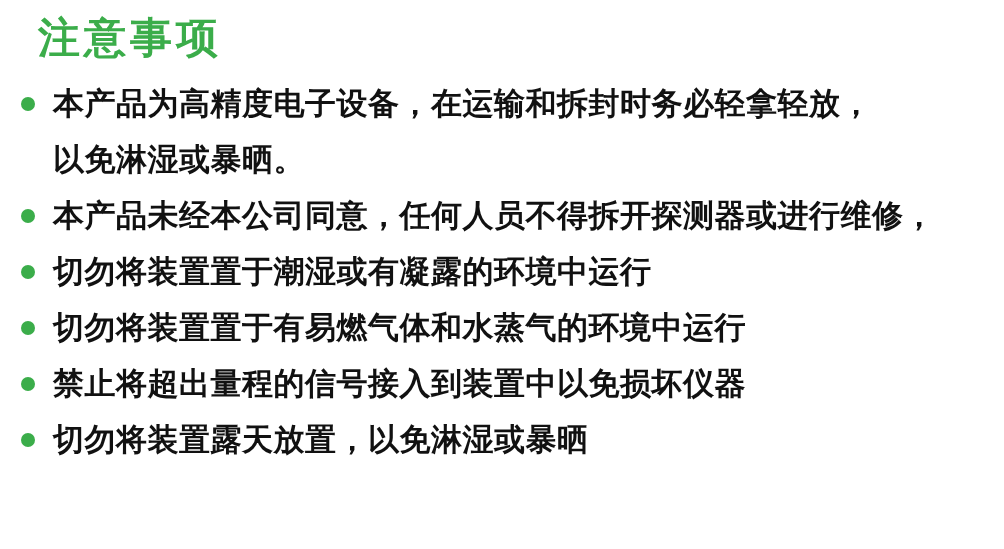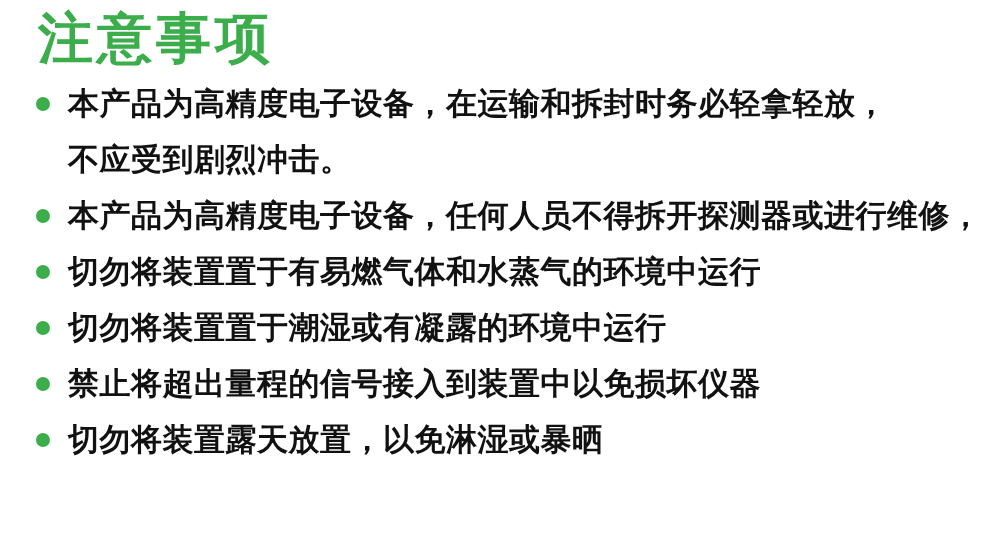--- a/index.html
+++ b/index.html
@@ -16,30 +16,30 @@
     font-family: "Liberation Sans", "DejaVu Sans", sans-serif;
   }
   .page {
     position: relative;
     width: 1004px;
     height: 549px;
     background: var(--bg);
   }
   .page-title {
     margin: 10px 0 0 38px;
-    font-size: 55px;
+    font-size: 42px;
     line-height: 56px;
     font-weight: 700;
     letter-spacing: 4px;
     color: var(--green);
   }
   .notice-list {
     list-style: none;
     margin-top: 10px;
-    padding-left: 36px;
+    padding-left: 21px;
     padding-right: 10px;
   }
   .notice-item {
     display: flex;
     align-items: flex-start;
   }
   .bullet-dot {
     flex: 0 0 14px;
     width: 14px;
     height: 14px;
@@ -63,42 +63,42 @@
 <div class="page">
 
   <h1 class="page-title">注意事项</h1>
 
   <ul class="notice-list">
 
     <li class="notice-item">
       <span class="bullet-dot"></span>
       <div class="item-lines">
         <p class="line">本产品为高精度电子设备，在运输和拆封时务必轻拿轻放，</p>
-        <p class="line">不应受到剧烈冲击。</p>
+        <p class="line">以免淋湿或暴晒。</p>
       </div>
     </li>
 
     <li class="notice-item">
       <span class="bullet-dot"></span>
       <div class="item-lines">
-        <p class="line">本产品为高精度电子设备，任何人员不得拆开探测器或进行维修，</p>
+        <p class="line">本产品未经本公司同意，任何人员不得拆开探测器或进行维修，</p>
+      </div>
+    </li>
+
+    <li class="notice-item">
+      <span class="bullet-dot"></span>
+      <div class="item-lines">
+        <p class="line">切勿将装置置于潮湿或有凝露的环境中运行</p>
       </div>
     </li>
 
     <li class="notice-item">
       <span class="bullet-dot"></span>
       <div class="item-lines">
         <p class="line">切勿将装置置于有易燃气体和水蒸气的环境中运行</p>
-      </div>
-    </li>
-
-    <li class="notice-item">
-      <span class="bullet-dot"></span>
-      <div class="item-lines">
-        <p class="line">切勿将装置置于潮湿或有凝露的环境中运行</p>
       </div>
     </li>
 
     <li class="notice-item">
       <span class="bullet-dot"></span>
       <div class="item-lines">
         <p class="line">禁止将超出量程的信号接入到装置中以免损坏仪器</p>
       </div>
     </li>
 

